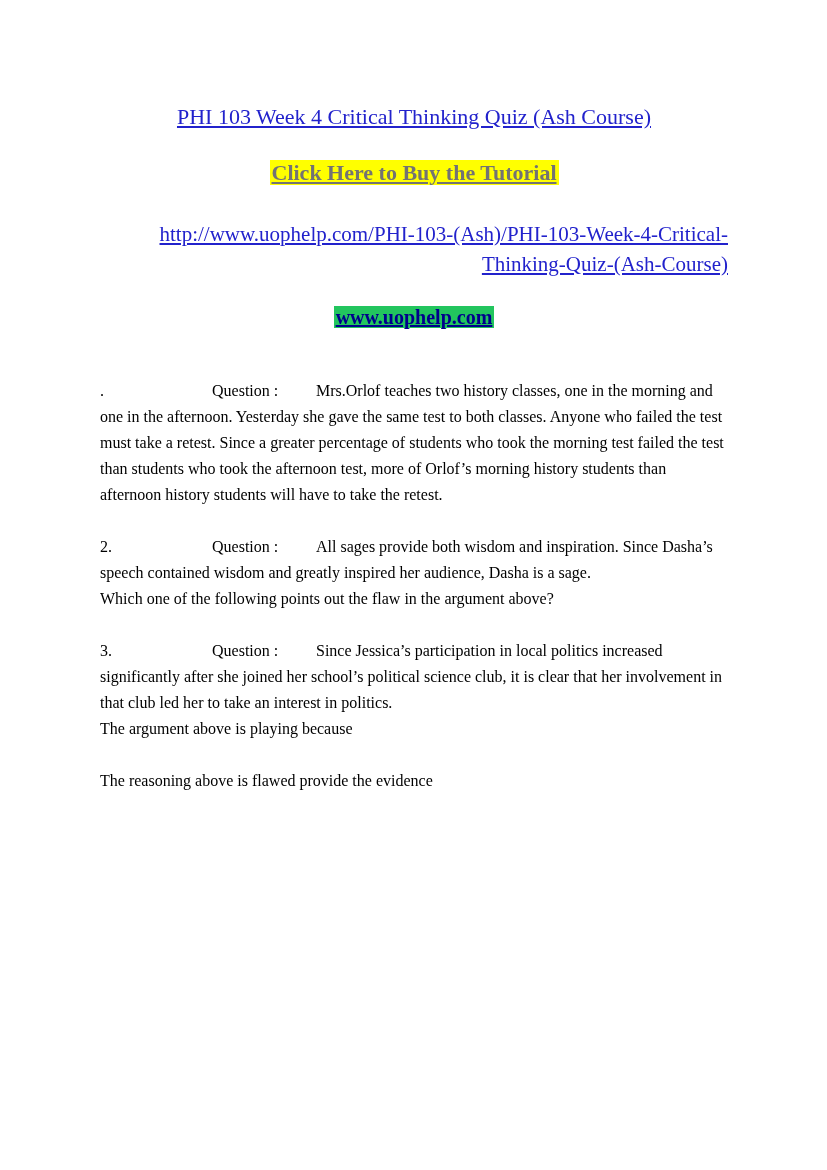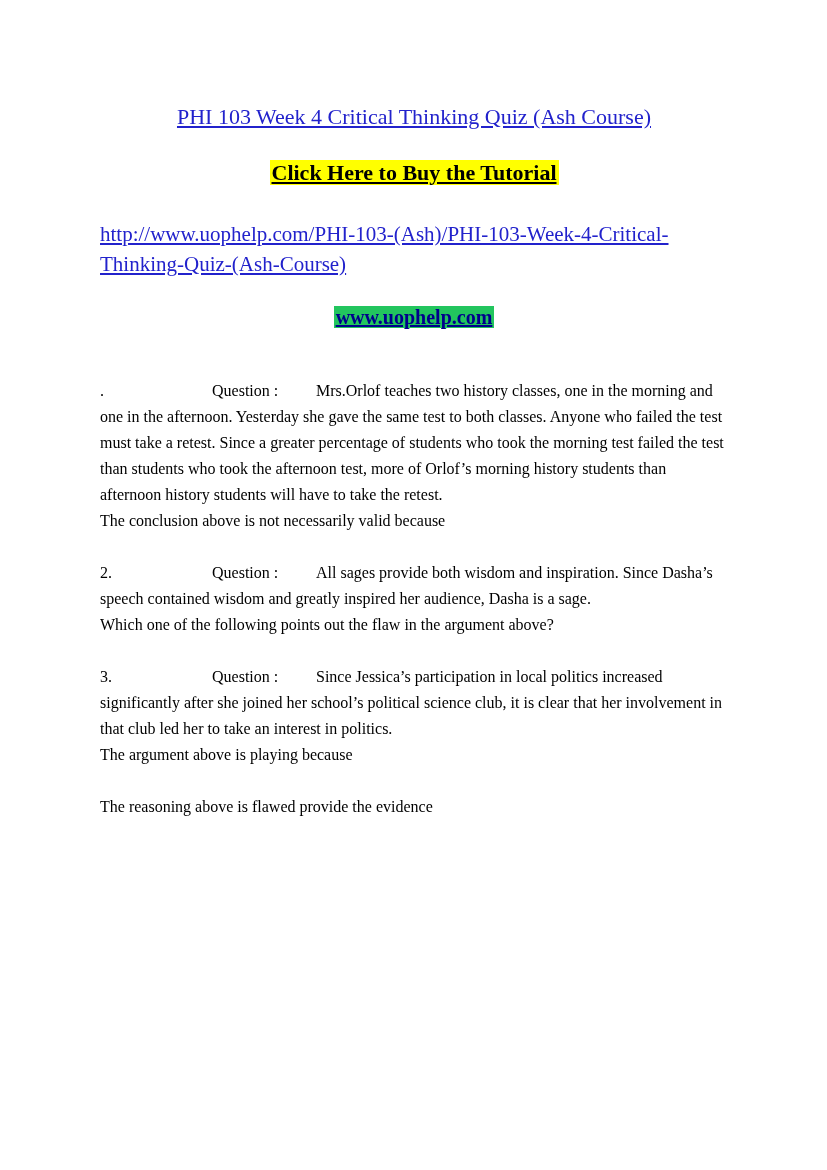--- a/index.html
+++ b/index.html
@@ -43,30 +43,30 @@
     font-size: 22px;
   }
 
   .buy-line {
     text-align: center;
     margin: 0 0 30px 0;
     line-height: 30px;
   }
 
   .buy-link {
-    color: #000000;
+    color: #737373;
     background: #ffff00;
     font-weight: bold;
     font-size: 22px;
     text-decoration: underline;
     padding: 0 2px;
   }
 
   .url-line {
-    text-align: left;
+    text-align: right;
     margin: 0 0 22px 0;
     line-height: 29px;
   }
 
   .url-link {
     color: #2222cc;
     text-decoration: underline;
     font-size: 21px;
   }
 
@@ -133,21 +133,20 @@
     <p class="url-line">
       <a class="url-link" href="#">http://www.uophelp.com/PHI-103-(Ash)/PHI-103-Week-4-Critical-Thinking-Quiz-(Ash-Course)</a>
     </p>
 
     <p class="site-line">
       <a class="site-link" href="#">www.uophelp.com</a>
     </p>
 
     <div class="question-block">
       <p class="q-body"><span class="q-num">.</span><span class="q-label">Question :</span><span>Mrs.Orlof teaches two history classes, one in the morning and one in the afternoon. Yesterday she gave the same test to both classes. Anyone who failed the test must take a retest. Since a greater percentage of students who took the morning test failed the test than students who took the afternoon test, more of Orlof’s morning history students than afternoon history students will have to take the retest.</span></p>
-      <p class="q-follow">The conclusion above is not necessarily valid because</p>
     </div>
 
     <div class="question-block">
       <p class="q-body"><span class="q-num">2.</span><span class="q-label">Question :</span><span>All sages provide both wisdom and inspiration. Since Dasha’s speech contained wisdom and greatly inspired her audience, Dasha is a sage.</span></p>
       <p class="q-follow">Which one of the following points out the flaw in the argument above?</p>
     </div>
 
     <div class="question-block">
       <p class="q-body"><span class="q-num">3.</span><span class="q-label">Question :</span><span>Since Jessica’s participation in local politics increased significantly after she joined her school’s political science club, it is clear that her involvement in that club led her to take an interest in politics.</span></p>
       <p class="q-follow">The argument above is playing because</p>

